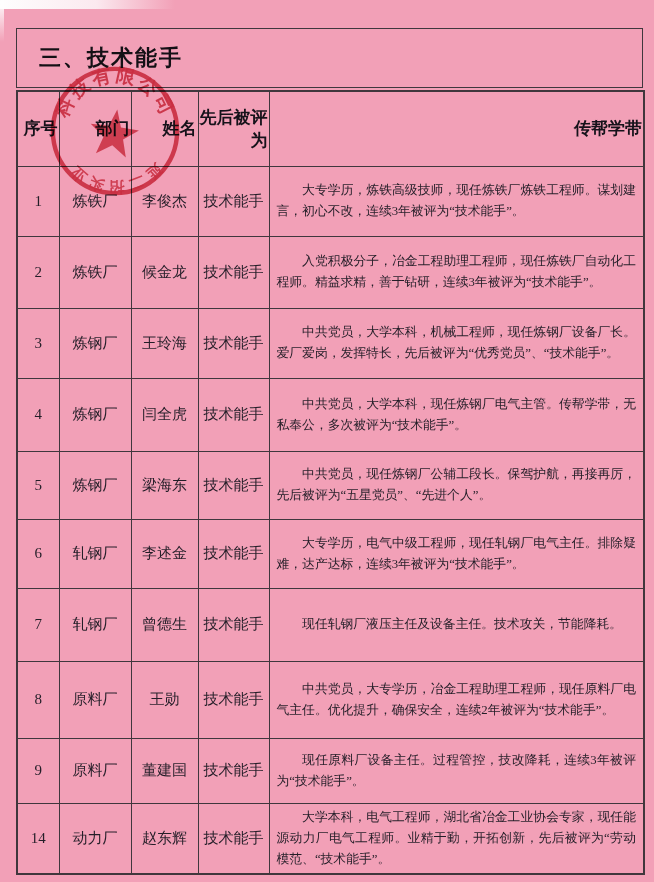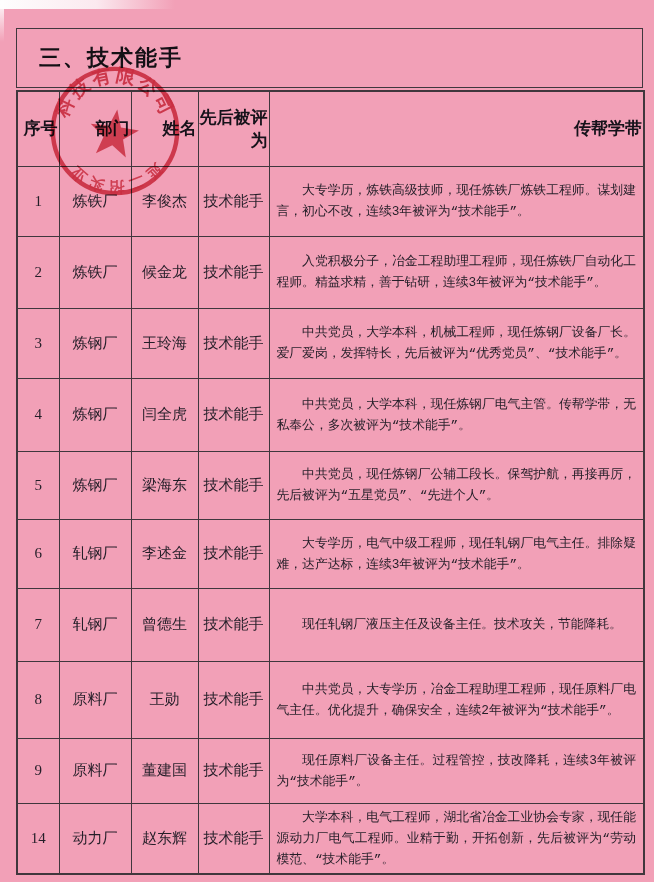--- a/index.html
+++ b/index.html
@@ -55,21 +55,20 @@
   td.c-center{
     text-align:center;vertical-align:middle;
     font-size:15px;color:#241e28;
   }
   td.c-desc{
     vertical-align:middle;
     font-size:12.8px;line-height:21px;
     padding:3px 7px;
     text-align:justify;
     color:#241e28;
-    font-family:Liberation Mono, monospace;
   }
   td.c-desc p{margin:0;text-indent:2em;}
   .stamp{
     position:absolute;left:46px;top:62px;
     width:138px;height:138px;
     mix-blend-mode:multiply;
     opacity:.92;
     pointer-events:none;
   }
   .stamp text{

